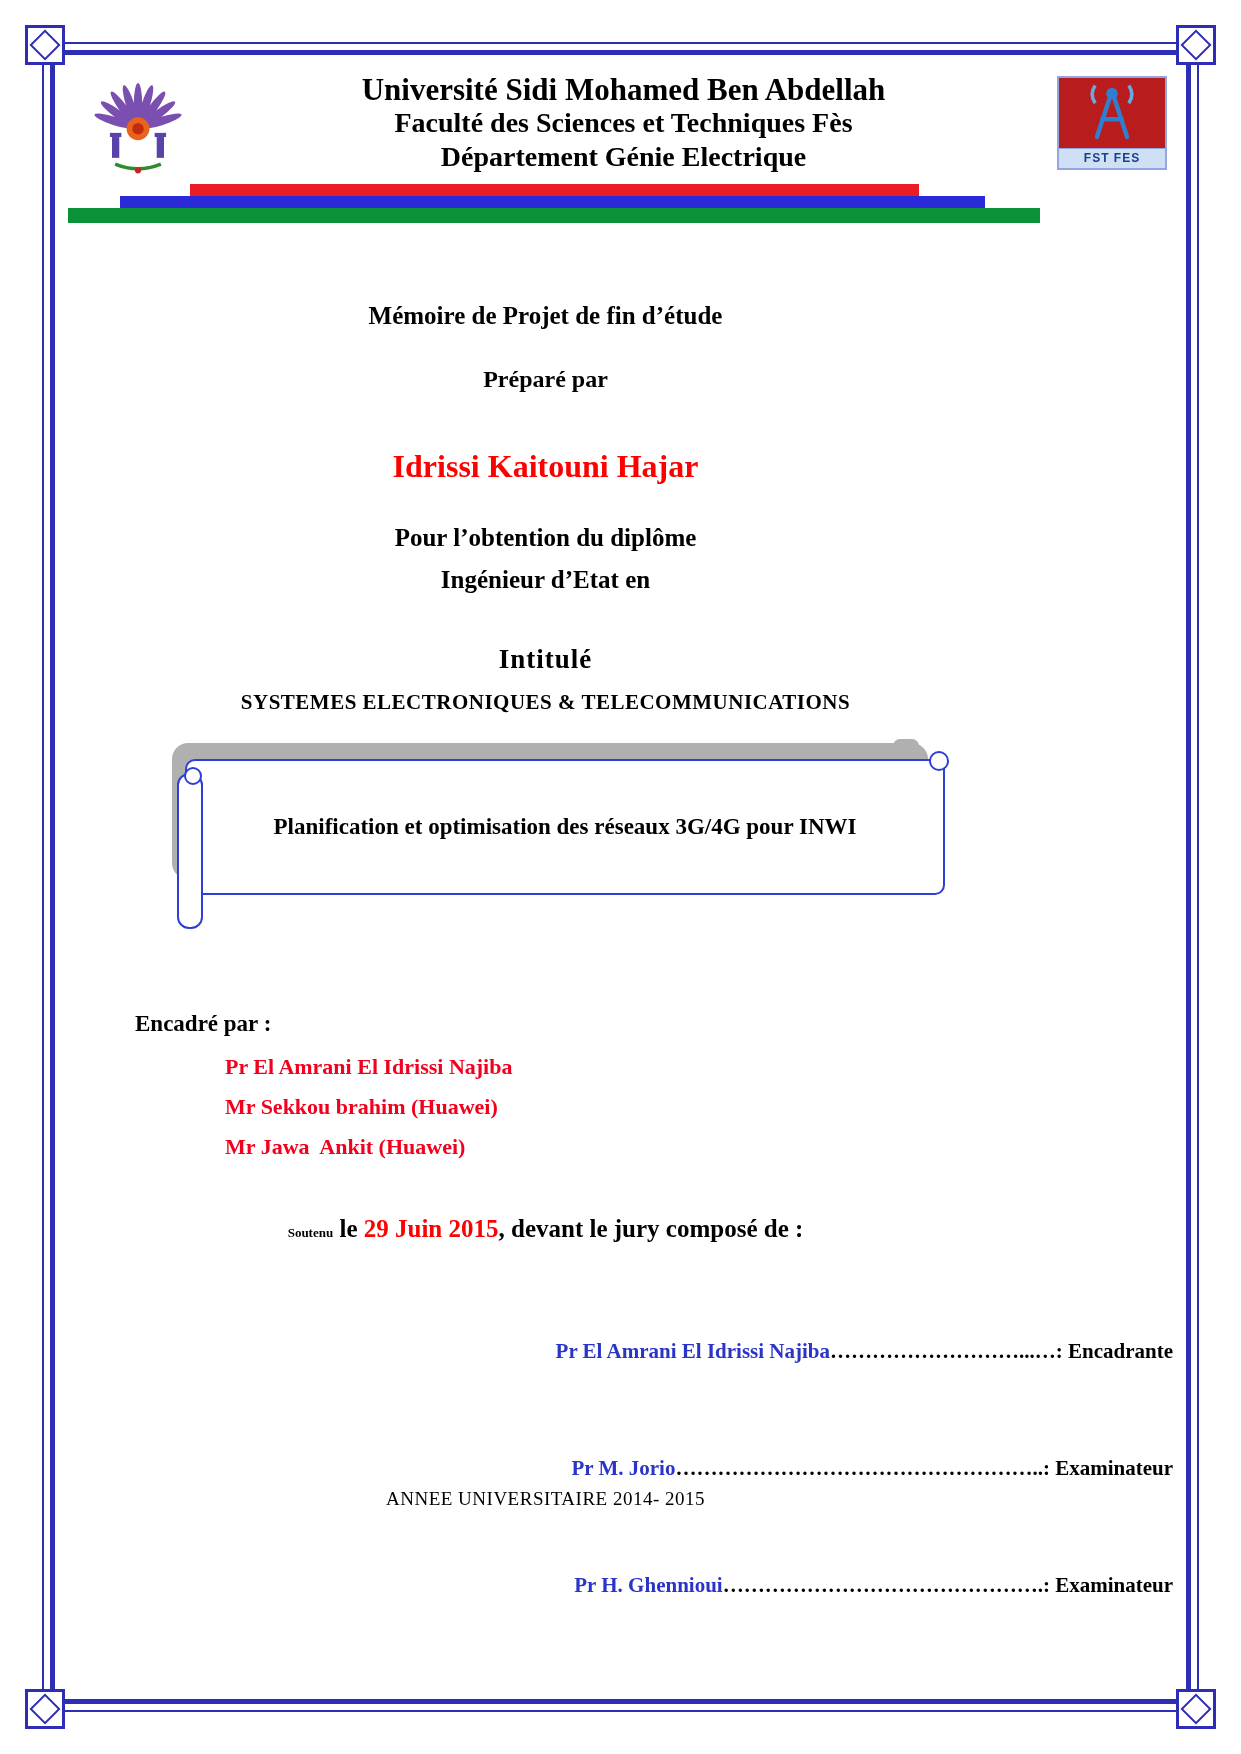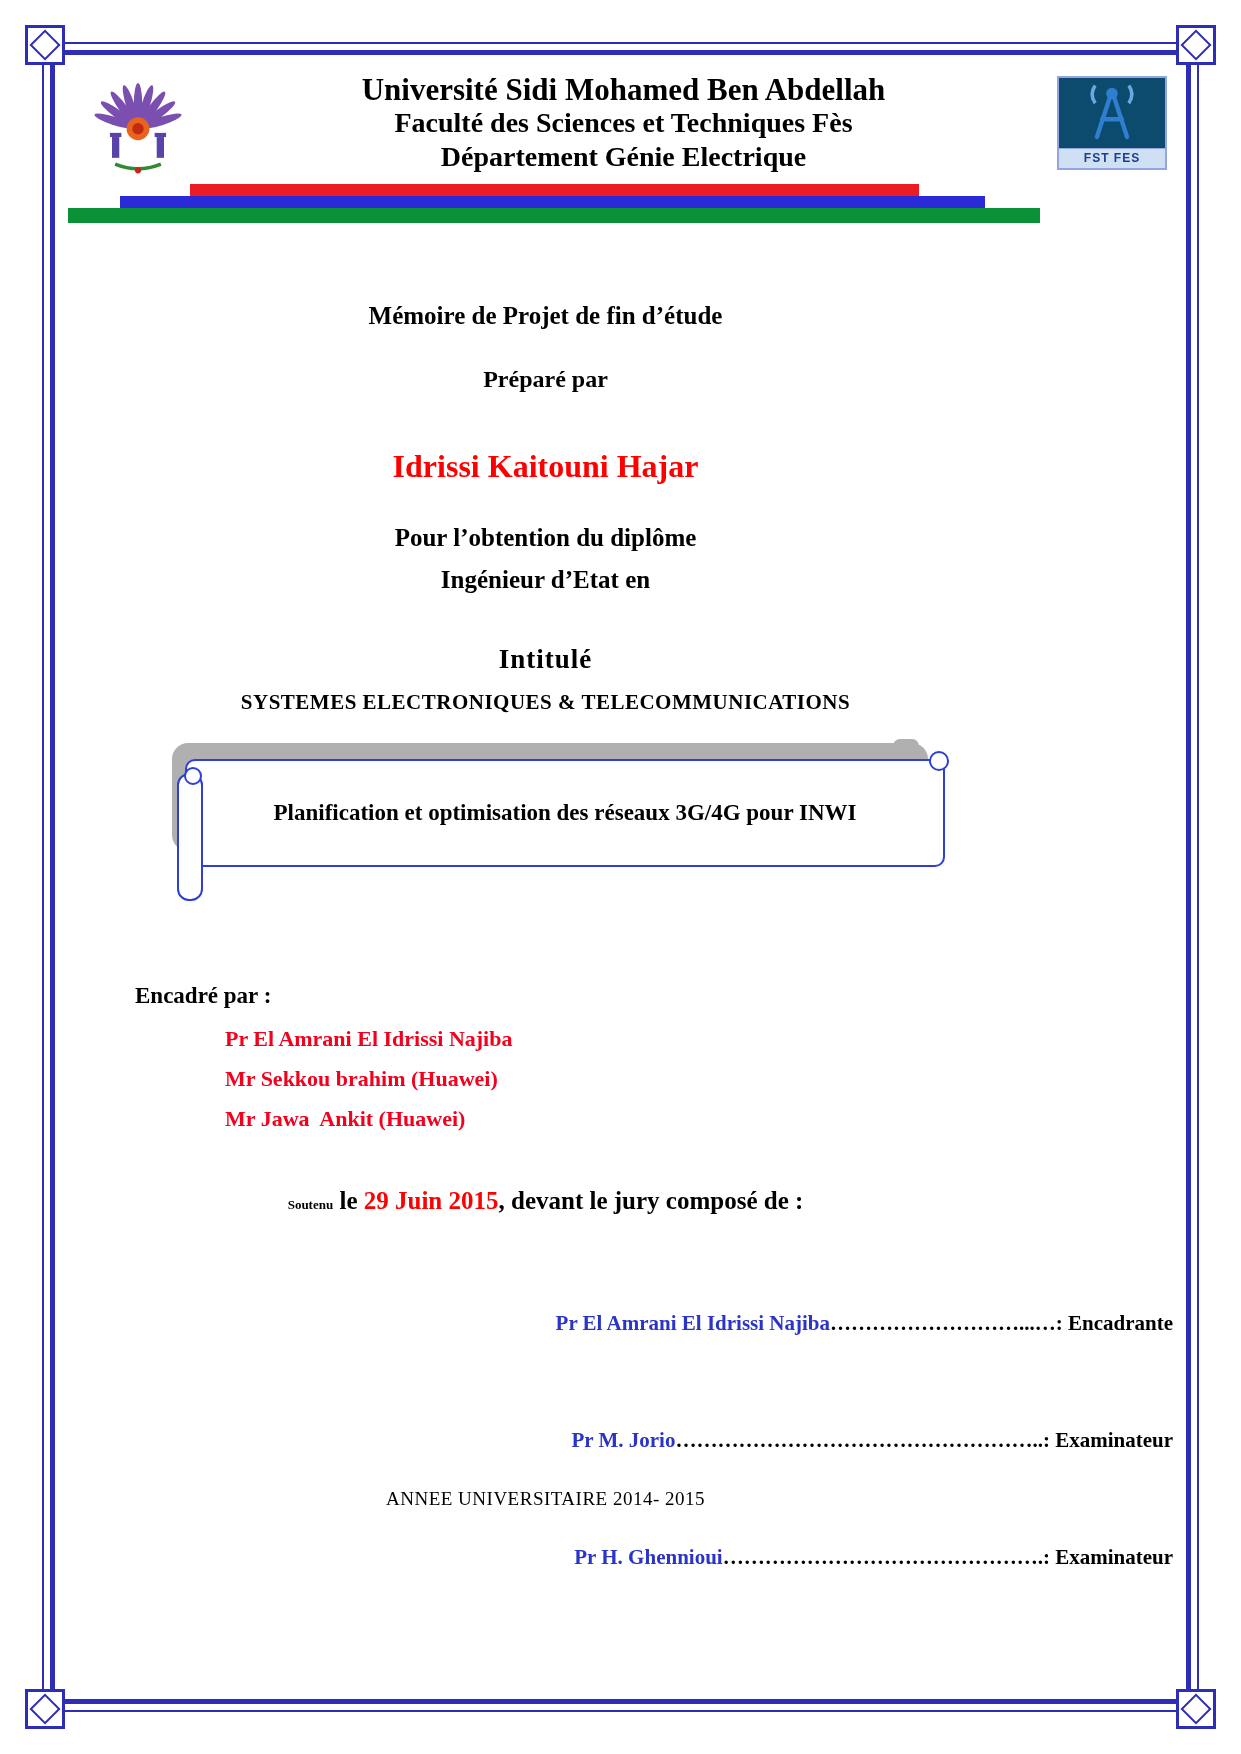--- a/index.html
+++ b/index.html
@@ -17,21 +17,21 @@
 
   .content { position:absolute; left:68px; right:68px; top:60px; bottom:58px; }
 
   
   .header { display:flex; align-items:center; padding:8px 6px 0 18px; }
   .header-center { flex:1; text-align:center; }
   .uni-line { font-size:31px; font-weight:bold; line-height:1.15; }
   .fac-line { font-size:28px; font-weight:bold; line-height:1.15; }
   .dep-line { font-size:28px; font-weight:bold; line-height:1.25; }
   .crest { width:104px; height:110px; flex:0 0 auto; }
-  .fst-box { flex:0 0 auto; width:106px; border:2px solid #93a6e0; background:#0c4a6e; text-align:center; padding-top:4px; }
+  .fst-box { flex:0 0 auto; width:106px; border:2px solid #93a6e0; background:#b91c1c; text-align:center; padding-top:4px; }
   .fst-label { background:#cfe0f4; color:#16418f; font-size:12px; font-weight:bold;
     font-family:"Liberation Sans", sans-serif; letter-spacing:1px; padding:2px 0 3px; border-top:1px solid #93a6e0; }
 
   
   .bars { position:relative; height:46px; margin-top:6px; }
   .bar { position:absolute; height:15px; }
   .bar-red   { left:11%;  width:66%;   top:0;    background:#ec1c24; }
   .bar-blue  { left:4.7%; width:78.3%; top:12px; background:#2a2ad8; }
   .bar-green { left:0;    width:88%;   top:24px; background:#0b9138; }
 
@@ -40,21 +40,21 @@
 
   .memoire   { margin-top:72px; font-size:25px; font-weight:bold;text-align:center; }
   .prepared  { margin-top:36px; font-size:24px; font-weight:bold; }
   .author    { margin-top:55px; font-size:32px; font-weight:bold; color:#ff0000; }
   .obtention { margin-top:39px; font-size:25px; font-weight:bold; }
   .degree    { margin-top:14px; font-size:25px; font-weight:bold; }
   .specialty { margin-top:15px; font-size:21px; font-weight:bold; letter-spacing:.5px; }
   .intitule  { margin-top:50px; font-size:27px; font-weight:bold; letter-spacing:1px; }
 
   
-  .scroll-wrap { position:relative; margin-top:44px; margin-left:117px; width:760px; height:108px; }
+  .scroll-wrap { position:relative; margin-top:44px; margin-left:117px; width:760px; height:136px; }
   .scroll-shadow { position:absolute; top:-16px; left:-13px; width:calc(100% - 4px); height:100%;
     background:#b0b0b0; border-radius:16px; }
   .scroll-nub { position:absolute; right:26px; top:-20px; width:26px; height:26px; background:#b0b0b0; border-radius:7px; }
   .scroll-body { position:absolute; inset:0; background:#fff; border:2px solid #2d3fd4; border-radius:10px;
     display:flex; align-items:center; justify-content:center; z-index:1; }
   .scroll-title { font-size:23px; font-weight:bold; text-align:center; padding:0 46px; }
   .scroll-roll { position:absolute; left:-8px; top:14px; width:22px; height:calc(100% + 16px);
     background:#fff; border:2px solid #2d3fd4; border-radius:12px; z-index:2; }
   .scroll-curl-left { position:absolute; left:-1px; top:8px; width:14px; height:14px; background:#fff;
     border:2px solid #2d3fd4; border-radius:50%; z-index:3; }

